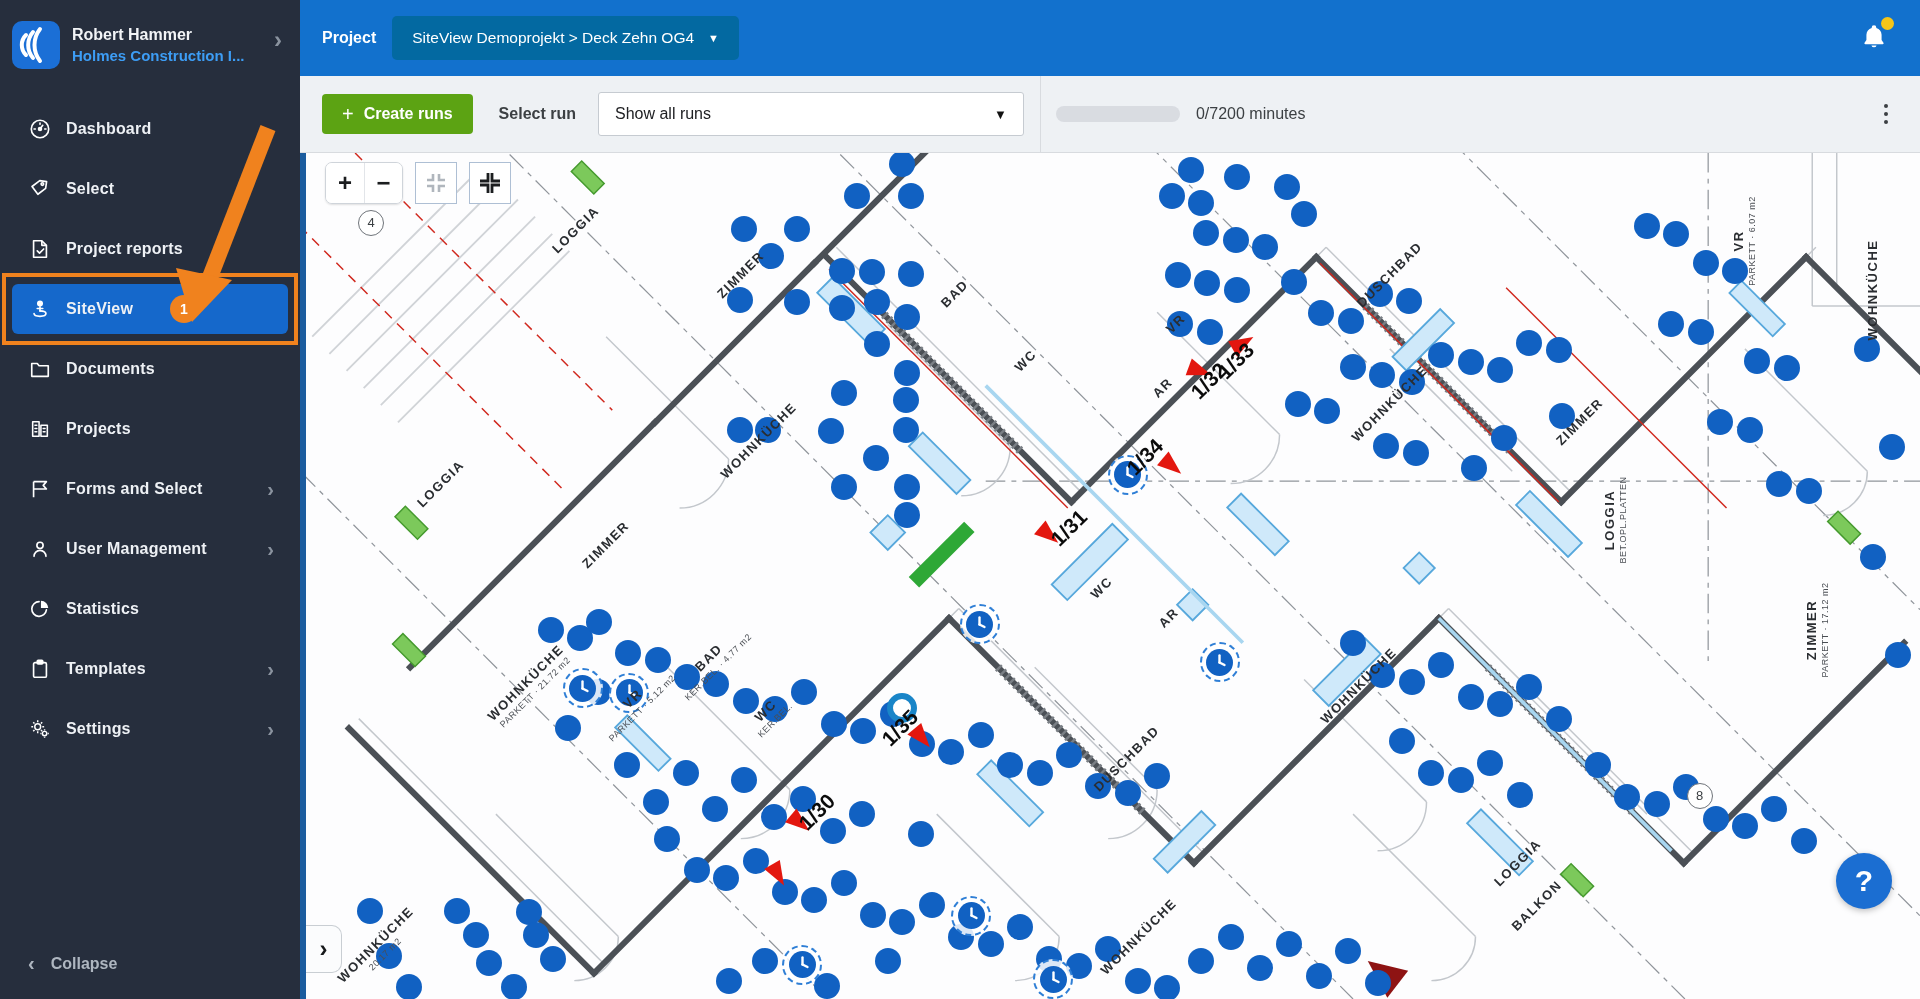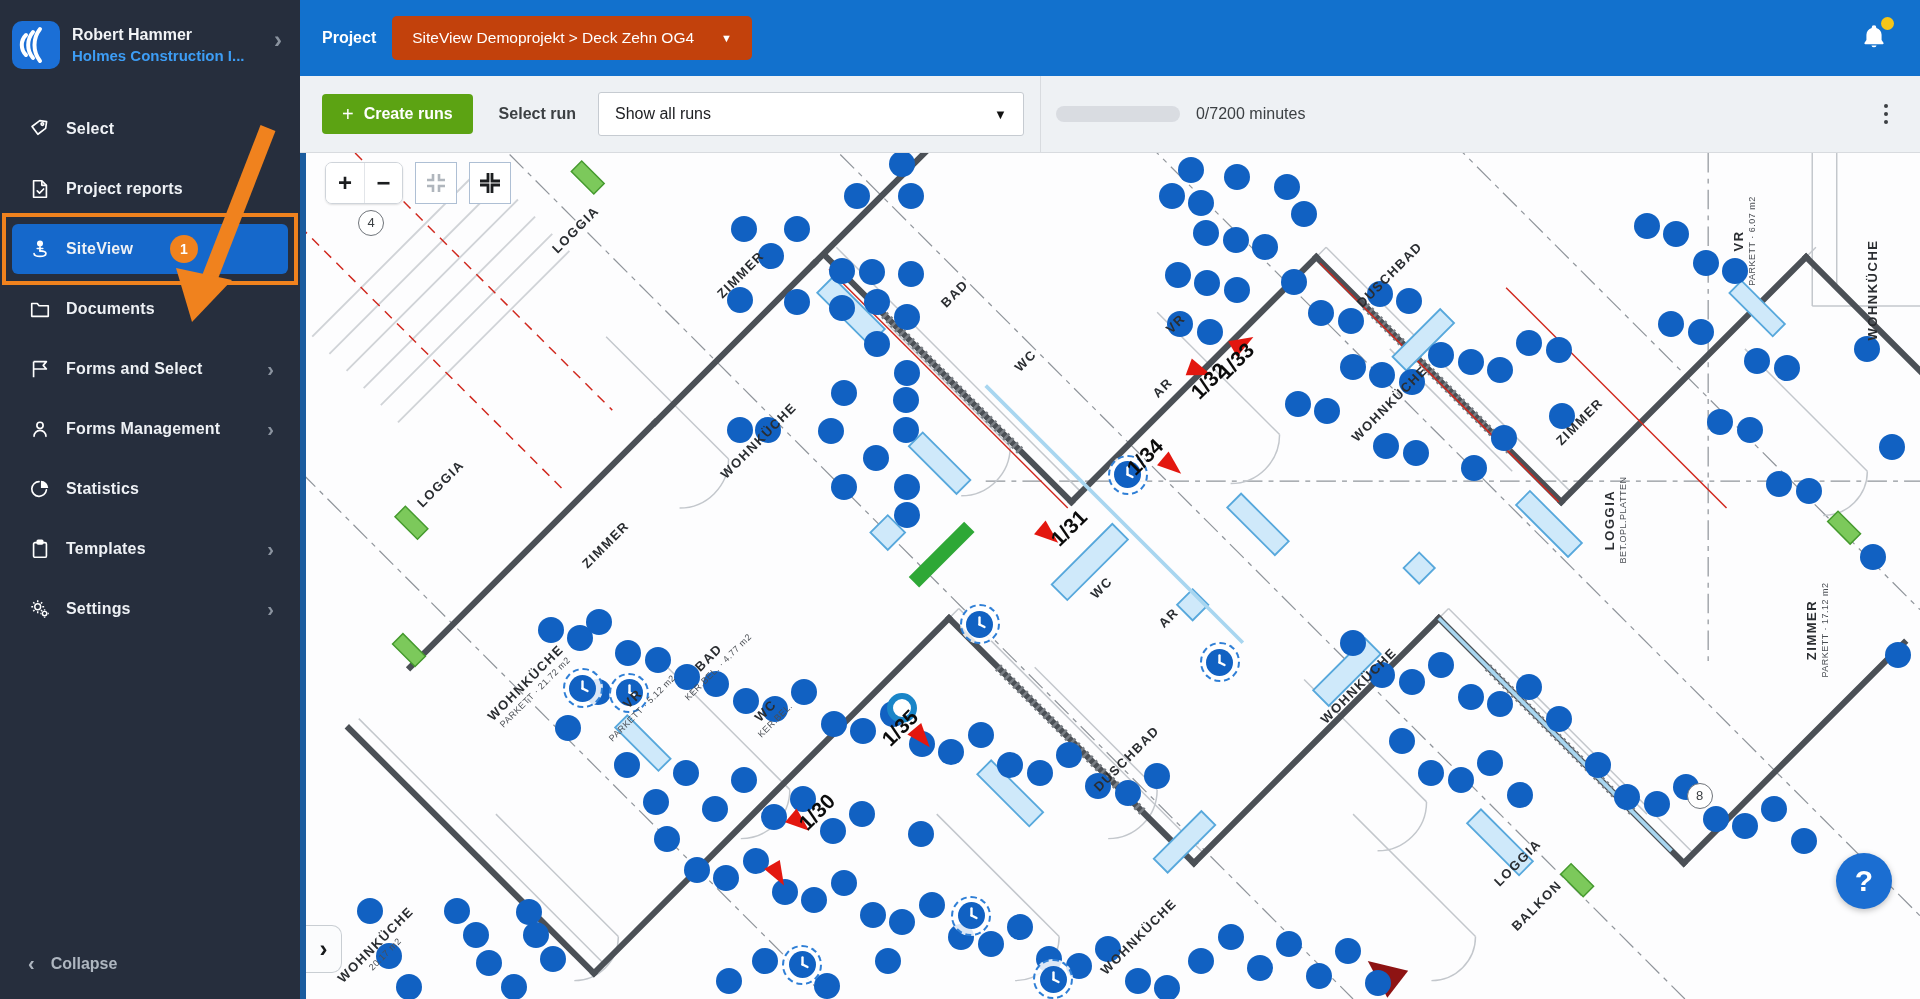--- a/index.html
+++ b/index.html
@@ -24,21 +24,21 @@
   .active-outline { position:absolute; left:-10px; right:-10px; top:-11px; bottom:-11px; border:4px solid #f0821e; pointer-events:none; }
   .nav-badge { position:absolute; left:158px; top:11px; width:28px; height:28px; border-radius:50%; background:#f0821e; color:#fff; font-size:14px; font-weight:700; display:flex; align-items:center; justify-content:center; }
   .collapse-row { position:absolute; left:12px; bottom:14px; display:flex; align-items:center; color:#aeb6c0; font-size:16px; font-weight:700; cursor:pointer; padding:10px 16px; }
   .collapse-row .cicon { margin-right:16px; font-size:20px; }
   .annotation-arrow { position:absolute; left:0; top:0; width:300px; height:400px; pointer-events:none; z-index:9; }
 
   
   .main { flex:1; display:flex; flex-direction:column; height:999px; min-width:0; }
   .topbar { height:76px; background:#1271cd; display:flex; align-items:center; padding:0 30px 0 22px; flex:0 0 76px; }
   .topbar-label { color:#fff; font-size:16px; font-weight:700; }
-  .project-pill { margin-left:16px; height:44px; background:#c2410c; border-radius:5px; display:flex; align-items:center; padding:0 20px; color:#fff; font-size:15.5px; cursor:pointer;gap:13px; }
+  .project-pill { margin-left:16px; height:44px; background:#0369a1; border-radius:5px; display:flex; align-items:center; padding:0 20px; color:#fff; font-size:15.5px; cursor:pointer; }
   .project-pill .caret { margin-left:14px; font-size:11px; }
   .bell-wrap { margin-left:auto; position:relative; cursor:pointer; width:30px; height:32px; }
   .bell-dot { position:absolute; right:-4px; top:-5px; width:13px; height:13px; border-radius:50%; background:#f5c518; }
 
   .toolbar { height:77px; background:#eef1f4; border-bottom:1px solid #d8dbdf; display:flex; align-items:center; padding-left:22px; flex:0 0 77px; position:relative; }
   .btn-green { display:flex; align-items:center; height:40px; padding:0 20px; background:#5ca313; border:none; border-radius:4px; color:#fff; font-size:16px; font-weight:700; cursor:pointer; font-family:inherit; }
   .btn-green .plus { font-size:20px; font-weight:400; margin-right:10px; }
   .select-run-label { margin-left:26px; font-size:16px; font-weight:700; color:#3c4043; }
   .runs-select { margin-left:22px; width:426px; height:44px; background:#fff; border:1px solid #c6cbd1; border-radius:3px; display:flex; align-items:center; padding:0 16px; font-size:16px; color:#202124; cursor:pointer; }
   .runs-select .caret { margin-left:auto; font-size:13px; color:#111; }
@@ -90,20 +90,33 @@
       <div class="user-name">Robert Hammer</div>
       <div class="user-company">Holmes Construction I...</div>
     </div>
     <div class="user-chevron">›</div>
   </div>
 
   <nav class="side-nav" id="side-nav">
       <div class="nav-item">
         <span class="nicon">
           <svg viewBox="0 0 24 24">
+            <g fill="none" stroke="#fff" stroke-width="1.8">
+              <circle cx="12" cy="12" r="9.5"></circle>
+              <path d="M12 12 15 8" stroke-linecap="round"></path>
+              <circle cx="12" cy="12" r="1.6" fill="#fff"></circle>
+              <path d="M5.5 12h1.4M17.1 12h1.4M12 5.5v1.4" stroke-linecap="round"></path>
+            </g>
+          </svg>
+        </span>
+        <span class="nav-label">Dashboard</span>
+      </div>
+      <div class="nav-item">
+        <span class="nicon">
+          <svg viewBox="0 0 24 24">
             <g fill="none" stroke="#fff" stroke-width="1.8" stroke-linejoin="round">
               <path d="M3 10.5 10.5 3H18v7.5L10.5 18z" transform="rotate(8 12 12)"></path>
               <circle cx="14.6" cy="6.6" r="1.4"></circle>
             </g>
           </svg>
         </span>
         <span class="nav-label">Select</span>
       </div>
       <div class="nav-item">
         <span class="nicon">
@@ -138,39 +151,51 @@
             <g fill="none" stroke="#fff" stroke-width="1.8" stroke-linejoin="round">
               <path d="M3 6h6l2 2.5h10V20H3z"></path>
             </g>
           </svg>
         </span>
         <span class="nav-label">Documents</span>
       </div>
       <div class="nav-item">
         <span class="nicon">
           <svg viewBox="0 0 24 24">
+            <g fill="none" stroke="#fff" stroke-width="1.7" stroke-linejoin="round">
+              <rect x="4" y="4" width="7" height="16"></rect>
+              <rect x="13" y="8" width="7" height="12"></rect>
+              <path d="M6.5 8h2M6.5 11.5h2M6.5 15h2M15.5 11.5h2M15.5 15h2" stroke-linecap="round"></path>
+            </g>
+          </svg>
+        </span>
+        <span class="nav-label">Projects</span>
+      </div>
+      <div class="nav-item">
+        <span class="nicon">
+          <svg viewBox="0 0 24 24">
             <g fill="none" stroke="#fff" stroke-width="1.8" stroke-linejoin="round">
               <path d="M5 21V4"></path>
               <path d="M5 4h14l-3.5 4L19 12H5"></path>
             </g>
           </svg>
         </span>
         <span class="nav-label">Forms and Select</span>
         <span class="nav-chevron">›</span>
       </div>
       <div class="nav-item">
         <span class="nicon">
           <svg viewBox="0 0 24 24">
             <g fill="none" stroke="#fff" stroke-width="1.8">
               <circle cx="12" cy="8" r="3.4"></circle>
               <path d="M5.5 20a6.5 6.5 0 0 1 13 0" stroke-linecap="round"></path>
             </g>
           </svg>
         </span>
-        <span class="nav-label">Forms Management</span>
+        <span class="nav-label">User Management</span>
         <span class="nav-chevron">›</span>
       </div>
       <div class="nav-item">
         <span class="nicon">
           <svg viewBox="0 0 24 24">
             <g fill="none" stroke="#fff" stroke-width="1.8">
               <path d="M11 4a8 8 0 1 0 8 9" stroke-linecap="round"></path>
               <path d="M13 3a8 8 0 0 1 8 8h-8z" fill="#fff" stroke="none"></path>
             </g>
           </svg>

